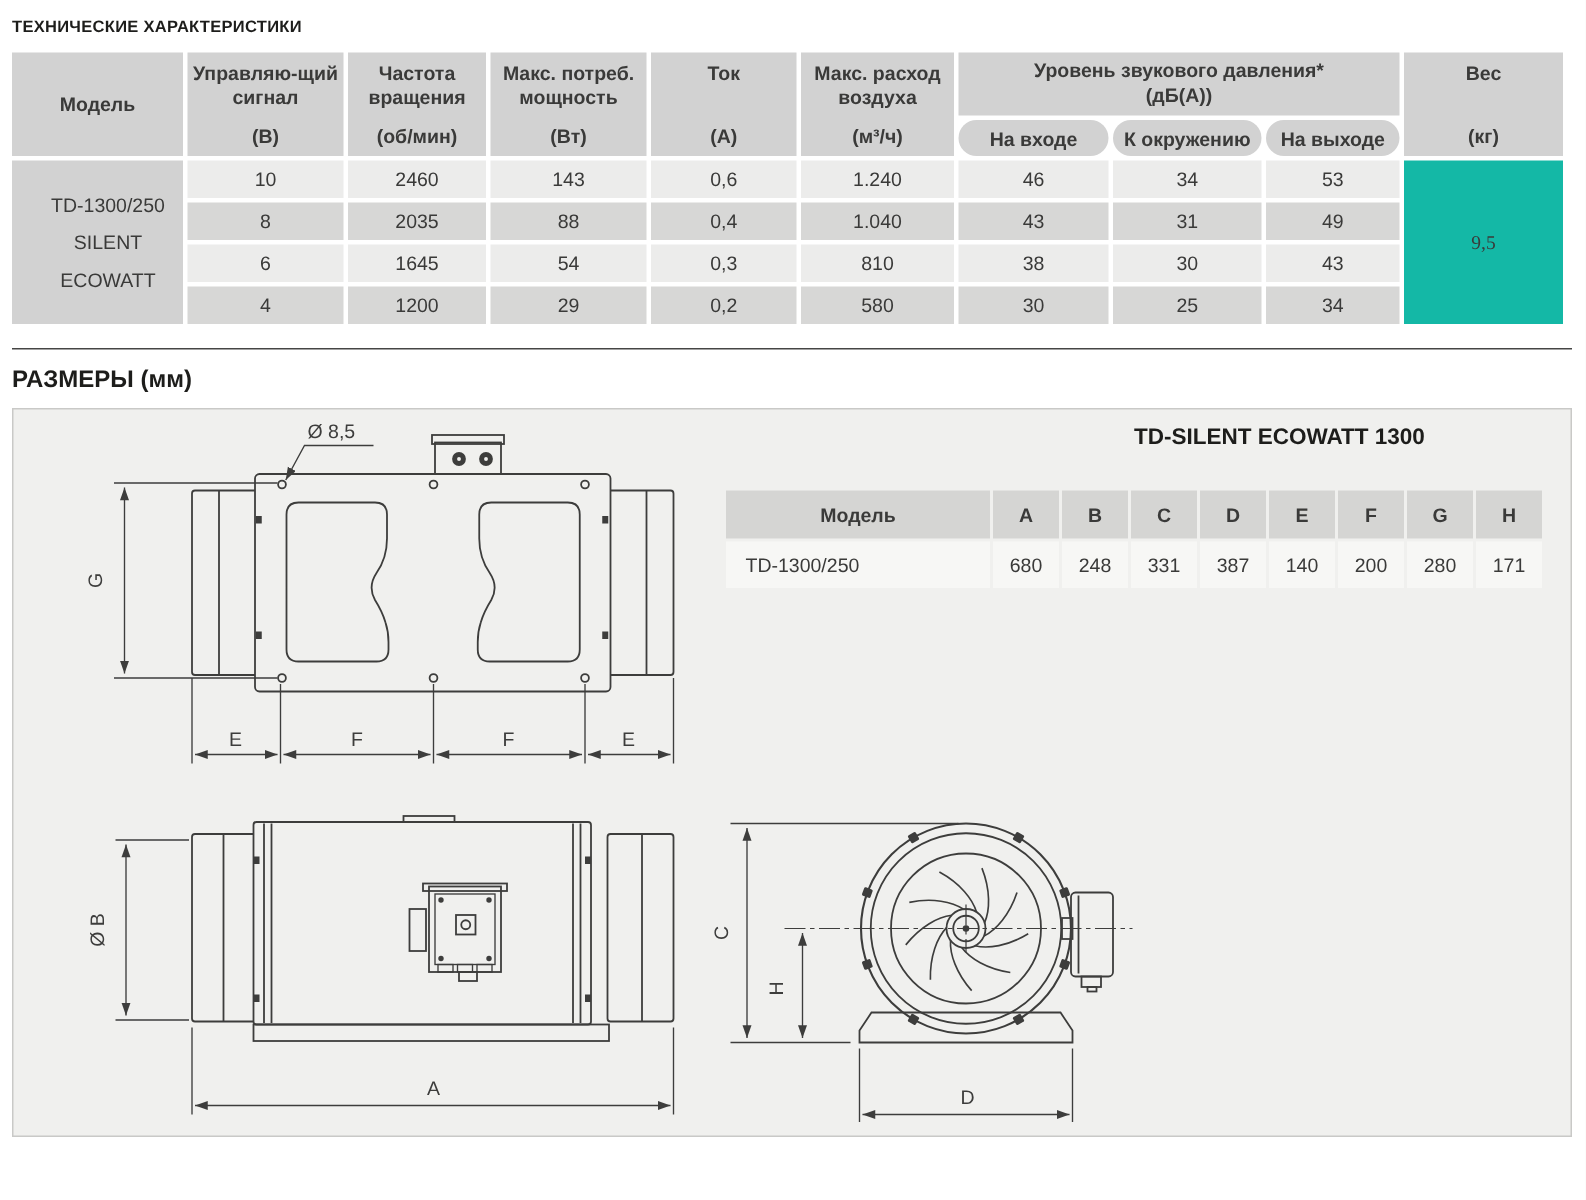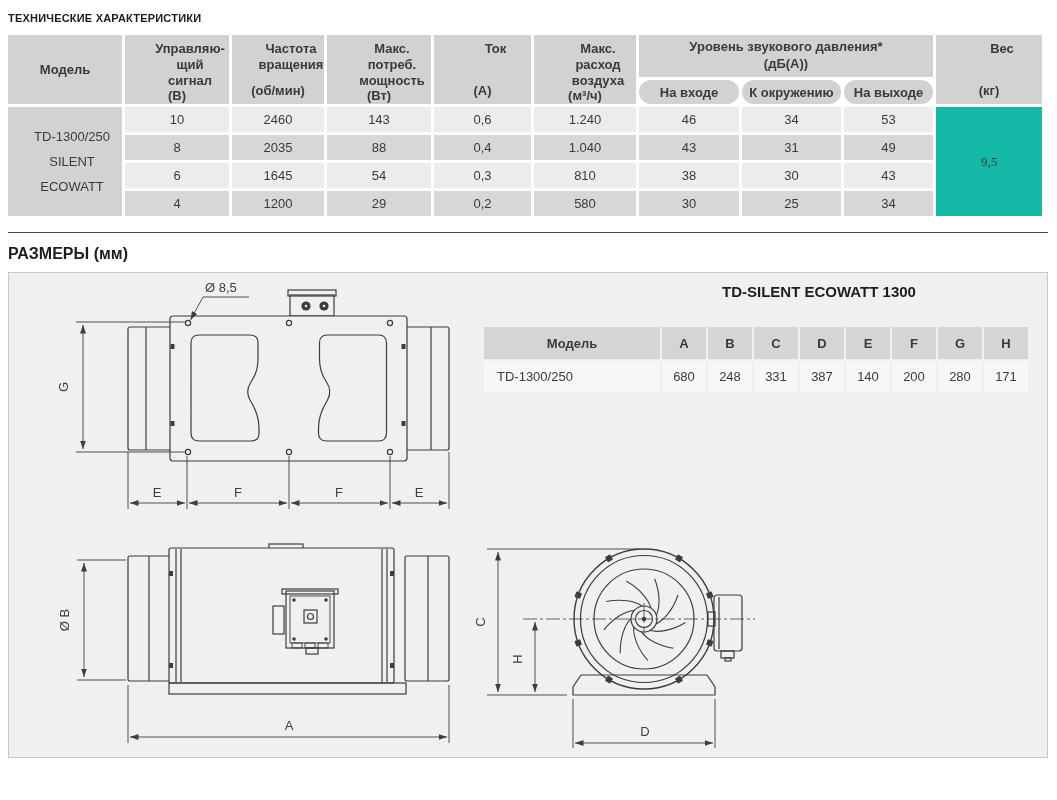--- a/index.html
+++ b/index.html
@@ -7,36 +7,36 @@
   .page { width:1057px; height:800px; padding:8px 9px 8px 8px; overflow:hidden; }
 
   h1.sec { font-size:11px; font-weight:bold; color:#1d1d1b; letter-spacing:.2px; margin:4px 0 8px 0; }
   h2.sec { font-size:16px; font-weight:bold; color:#1d1d1b; margin:12px 0 9px 0; }
 
   
   table.spec { width:1040px; table-layout:fixed; border-collapse:separate; border-spacing:3px; margin-left:-3px; }
   table.spec th, table.spec td { font-size:13px; text-align:center; vertical-align:middle; }
   table.spec th { background:#d2d2d2; font-weight:bold; color:#3a3a39; }
   .hc { display:flex; flex-direction:column; justify-content:space-between; align-items:center; height:66px; padding:4px 2px; }
-  .hc .t { line-height:1.25;margin-left:26px; }
+  .hc .t { line-height:1.25; }
   .hc .u { line-height:1.1; }
   th.model-h { vertical-align:middle; }
   th.sound-h .t, th.sound-h .u { display:block; line-height:1.3; }
   th.sub { height:24px;border-radius:12px; }
   td.num { height:25px; background:#ececeb;margin-left:16px; }
   tr.rd td.num { background:#d7d7d6; }
   td.model-cell { background:#d2d2d2; text-align:left; padding-left:14px; line-height:25px; }
   td.weight-cell { background:#14b8a6;font-family:Liberation Serif, serif; }
 
   .footnote { font-size:12px; color:#3a3a39; margin:7px 0 0 1px; }
   .rule { border:none; border-top:1px solid #454544; margin:13px 0 0 0; }
 
   
   .panel { position:relative; width:1040px; height:486px; margin-top:9px; background:#f0f0ee; border:1px solid #c9c9c7; }
-  .panel-title { position:absolute; left:713px; top:10px; font-size:15px; font-weight:bold; color:#1d1d1b; }
+  .panel-title { position:absolute; left:747px; top:10px; font-size:15px; font-weight:bold; color:#1d1d1b; }
 
   table.dims { position:absolute; left:473px; top:52px; table-layout:fixed; border-collapse:separate; border-spacing:2px; }
   table.dims th { background:#d5d5d3; font-weight:bold; font-size:13px; color:#3a3a39; height:32px; text-align:center; vertical-align:middle; }
   table.dims td { background:#f7f7f5; font-size:13px; color:#3a3a39; height:31px; text-align:center; vertical-align:middle; }
   table.dims .mcol { width:176px; }
   table.dims .lcol { width:44px; }
   table.dims td.mval { text-align:left; padding-left:13px; }
 
   svg.draw { position:absolute; left:0; top:0; width:1038px; height:484px; }
   .obj { stroke:#3d3d3c; stroke-width:1.2; fill:none; }

